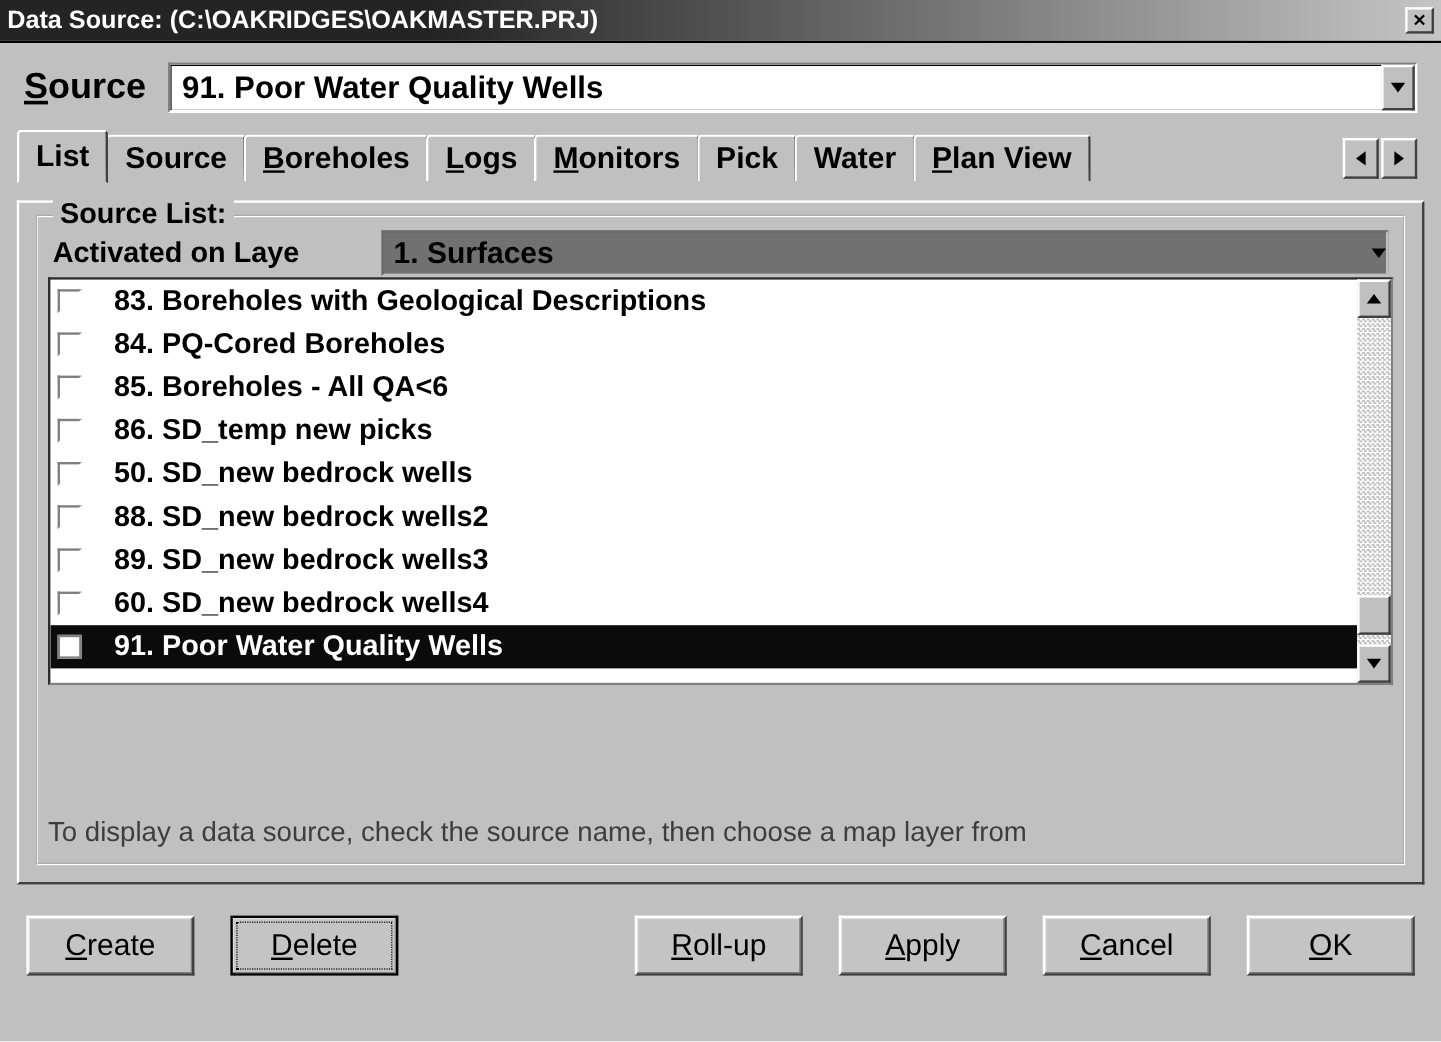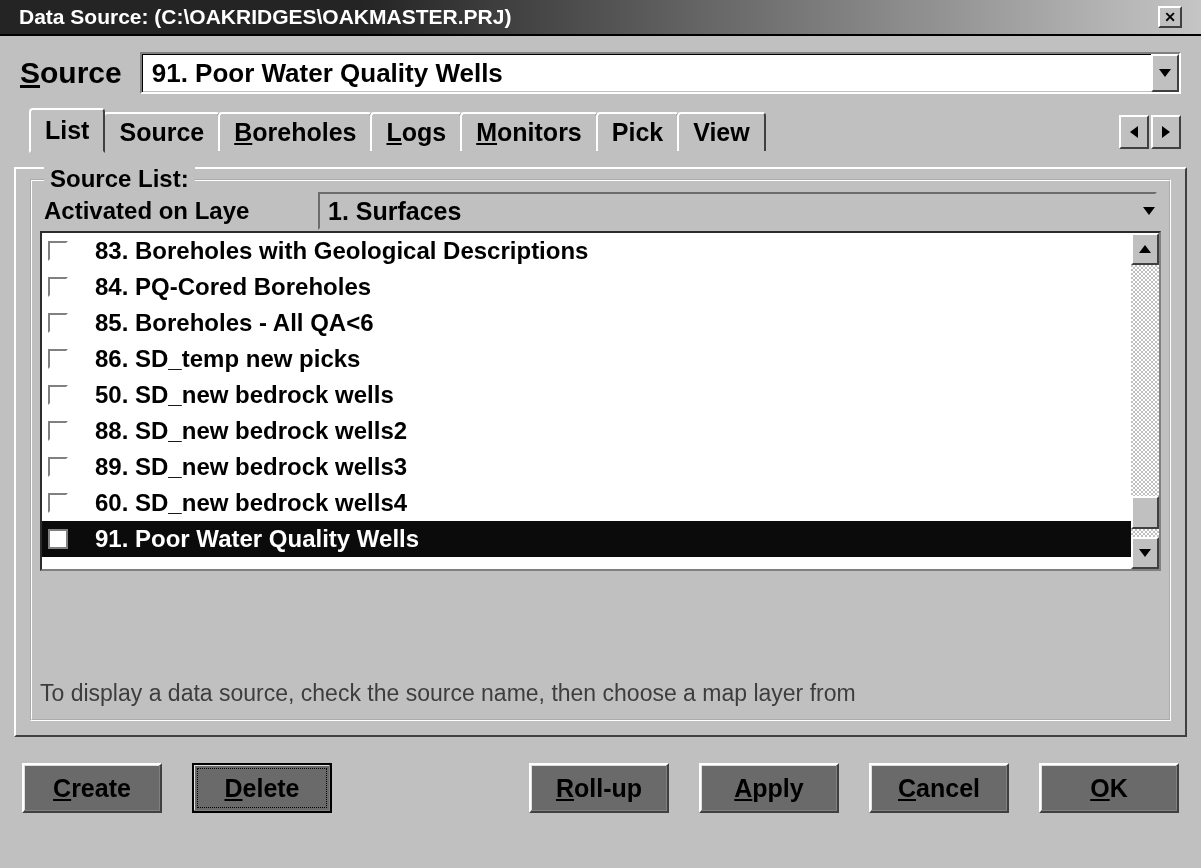--- a/index.html
+++ b/index.html
@@ -15,21 +15,21 @@
     filter: grayscale(100%);
     position: relative;
   }
   
   .titlebar {
     height: 36px;
     background: linear-gradient(to right, #0a246a 0%, #0a246a 30%, #a6caf0 100%);
     color: #fff;
     display: flex;
     align-items: center;
-    padding: 0 19px;
+    padding: 0 6px;
     font-weight: bold;
     font-size: 21px;
     border-bottom: 2px solid #000;
   }
   .titlebar .title-text { flex: 1; white-space: nowrap; }
   .close-btn {
     width: 24px; height: 22px;
     background: #c0c0c0;
     border: 2px solid #fff;
     border-right-color: #404040;
@@ -93,21 +93,21 @@
     width:0;height:0;border-top:6px solid transparent;border-bottom:6px solid transparent;border-right:8px solid #000;
   }
   .arrow-right {
     width:0;height:0;border-top:6px solid transparent;border-bottom:6px solid transparent;border-left:8px solid #000;
   }
 
   
   .tabstrip {
     display:flex;
     align-items: flex-end;
-    margin-left: 15px;
+    margin-left: 0;
     position: relative;
     z-index: 2;
   }
   .tab {
     background:#c0c0c0;
     border:2px solid #fff;
     border-bottom: none;
     border-right-color:#404040;
     border-top-left-radius:4px;
     border-top-right-radius:4px;
@@ -173,21 +173,21 @@
     height: 40px;
   }
   .layer-label {
     font-size: 24px; font-weight: bold;
     white-space: nowrap; overflow:hidden;
     width: 270px;
   }
   .layer-combo {
     flex:1;
     height: 38px;
-    background: #f0abfc;
+    background: #d946ef;
     border: 2px inset #c0c0c0;
     display:flex; align-items:center;
   }
   .layer-combo .combo-text { font-size: 25px; font-weight:bold; padding:0 8px; flex:1;}
 
   
   .listbox {
     position:absolute;
     top: 50px; left: 8px; right: 8px;
     height: 340px;
@@ -251,27 +251,27 @@
   .button-row {
     display:flex;
     gap: 30px;
     margin-top: 26px;
     padding: 0 8px;
     align-items:center;
   }
   .btn {
     min-width: 140px;
     height: 50px;
-    background:#4d7c0f;
+    background:#7dd3fc;
     border: 2px solid #fff;
     border-right-color:#404040;
     border-bottom-color:#404040;
     box-shadow: inset -1px -1px 0 #808080, inset 1px 1px 0 #dfdfdf;
     font-size: 25px;
-    font-weight: bold;
+    font-weight: normal;
     display:flex; align-items:center; justify-content:center;
     padding: 0 20px;
     cursor: default;
   }
   .btn.focused {
     outline: 1px dotted #000;
     outline-offset: -6px;
     border: 2px solid #000;
   }
   .spacer { flex:1; }
@@ -303,21 +303,22 @@
     </div>
 
     <div class="tabstrip" id="tabstrip">
 
       <div class="tab active">List</div>
         <div class="tab">Source</div>
         <div class="tab"><span class="underline-accel">B</span>oreholes</div>
         <div class="tab"><span class="underline-accel">L</span>ogs</div>
         <div class="tab"><span class="underline-accel">M</span>onitors</div>
         <div class="tab">Pick</div>
-        <div class="tab">View</div>
+        <div class="tab">Water</div>
+        <div class="tab"><span class="underline-accel">P</span>lan View</div>
         <div class="tab-nav">
         <div class="tab-nav-btn">
           <div class="arrow-left"></div>
         </div>
         <div class="tab-nav-btn">
           <div class="arrow-right"></div>
         </div>
       </div>
     </div>
 

